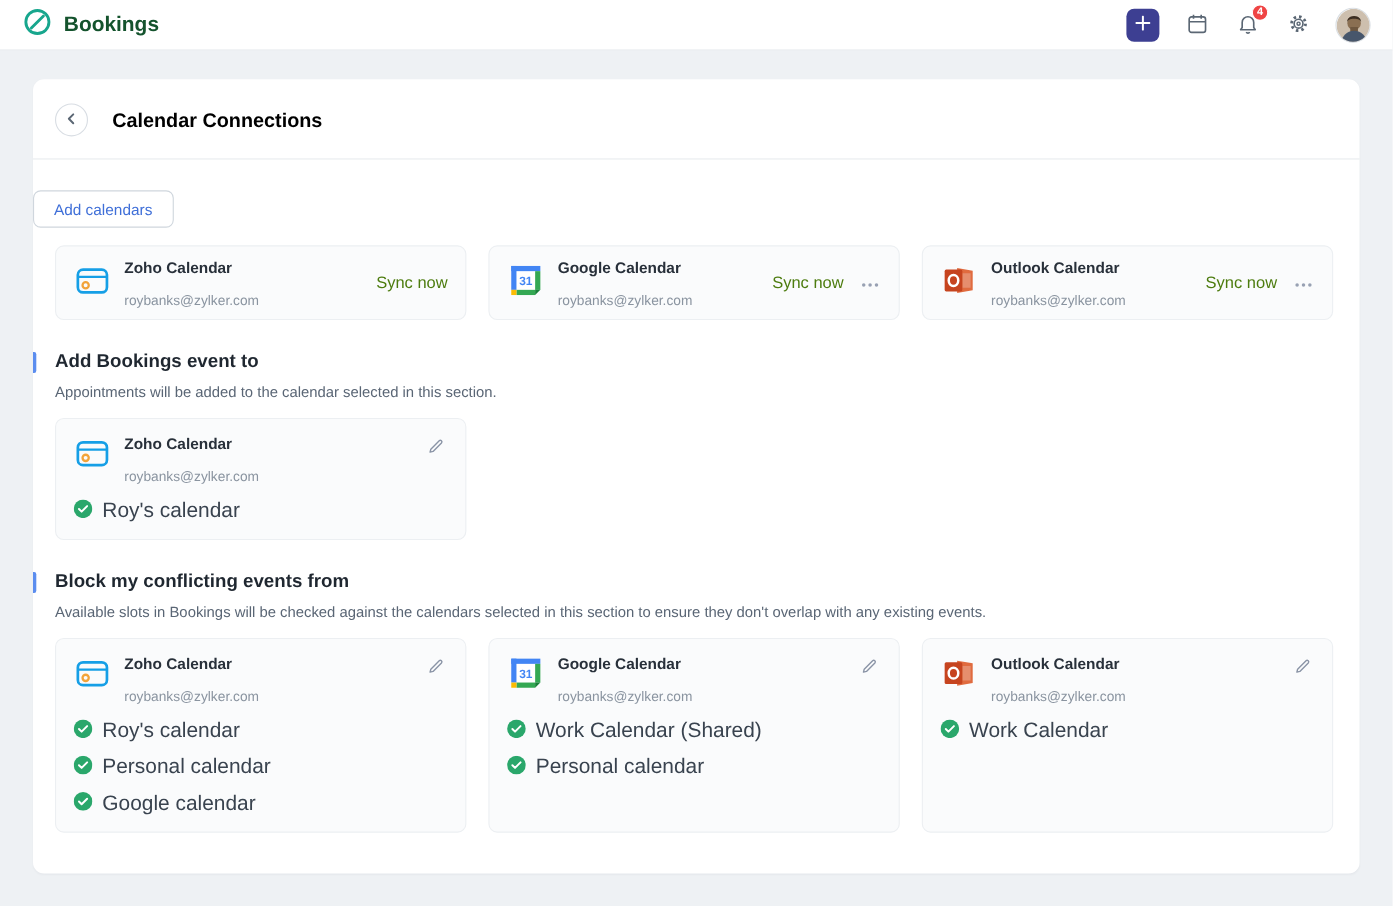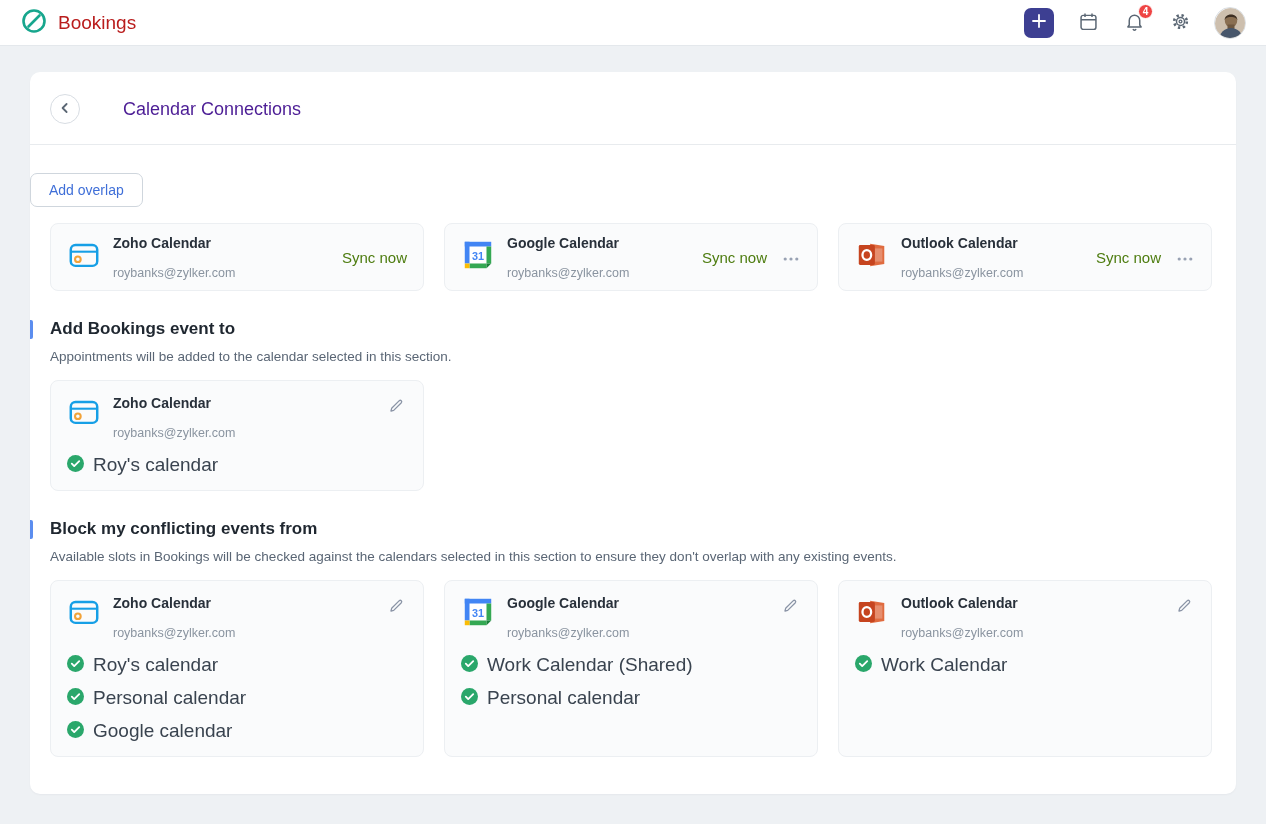--- a/index.html
+++ b/index.html
@@ -11,21 +11,21 @@
     overflow: hidden;
   }
 
   
   .topbar {
     height: 46px; background: #fff; border-bottom: 1px solid #e4e8ec;
     display: flex; align-items: center; justify-content: space-between;
     padding: 0 20px;
   }
   .brand { display: flex; align-items: center; gap: 10px; cursor: pointer; }
-  .brand-title { font-size: 19px; font-weight: 400; color: #b91c1c; }
+  .brand-title { font-size: 19px; font-weight: 700; color: #14532d; }
   .top-actions { display: flex; align-items: center; gap: 22px; }
   .plus-btn {
     width: 30px; height: 30px; background: #3d3f92; border: none; border-radius: 7px;
     display: flex; align-items: center; justify-content: center; cursor: pointer;
   }
   .icon-btn {
     background: none; border: none; cursor: pointer; position: relative;
     width: 24px; height: 24px; display: flex; align-items: center; justify-content: center;
   }
   .badge {
@@ -43,21 +43,21 @@
   .page-card {
     width: 1206px; margin: 26px auto 0; background: #fff; border-radius: 10px;
     min-height: 722px; box-shadow: 0 1px 2px rgba(20,30,40,.04);
   }
   .page-head { display: flex; align-items: center; gap: 22px; padding: 22px 20px 20px; }
   .back-btn {
     width: 30px; height: 30px; border-radius: 50%; background: #fff;
     border: 1px solid #d8dde3; display: flex; align-items: center; justify-content: center;
     cursor: pointer;
   }
-  .page-title { font-size: 18px; font-weight: 400; color: #4c1d95; margin-left: 21px; }
+  .page-title { font-size: 18px; font-weight: 700; color: #000000; }
   .divider { height: 1px; background: #e8ebee; }
 
   
   .section { padding-top: 28px; }
   .section-head { display: flex; align-items: center; justify-content: space-between; padding-right: 24px; }
   .section-title {
     position: relative; padding-left: 20px; font-size: 17px; font-weight: 600; color: #1f2730;
   }
   .section-title::before {
     content: ""; position: absolute; left: 0; top: 1px; width: 3px; height: 19px;
@@ -183,21 +183,21 @@
           <path d="M8.6 3 4.6 7l4 4"></path>
         </svg>
       </span>
     </button>
     <h1 class="page-title">Calendar Connections</h1>
   </div>
   <div class="divider"></div>
 
   <section class="section">
     <div class="section-head">
-      <button class="add-cal-btn">Add overlap</button>
+      <button class="add-cal-btn">Add calendars</button>
     </div>
 
     <div class="cards-row">
 
       <div class="account-card">
         <span>
           <svg width="34" height="34" viewBox="0 0 36 36" fill="none">
             <rect x="4" y="7.5" width="28" height="22" rx="5" stroke="#169fe6" stroke-width="2.6"></rect>
             <path d="M4 14.5h28" stroke="#169fe6" stroke-width="2.2"></path>
             <circle cx="11.5" cy="22.5" r="3" stroke="#f2a33a" stroke-width="2.2"></circle>

